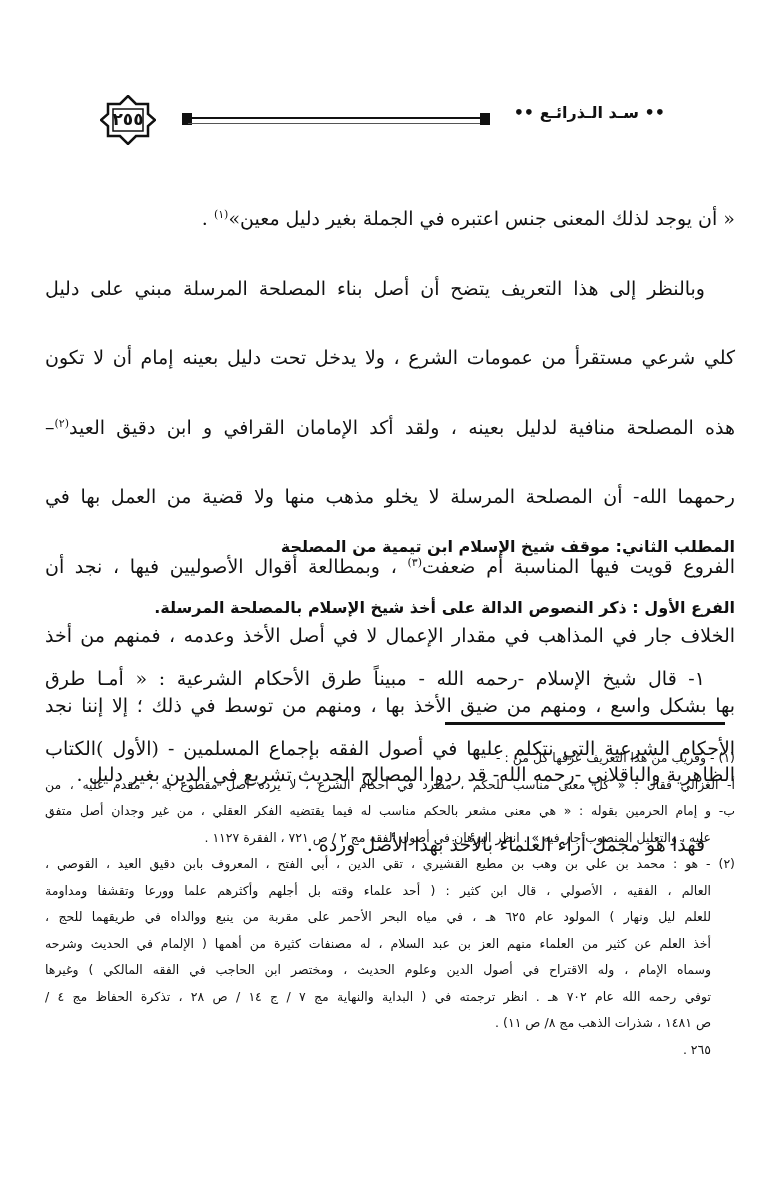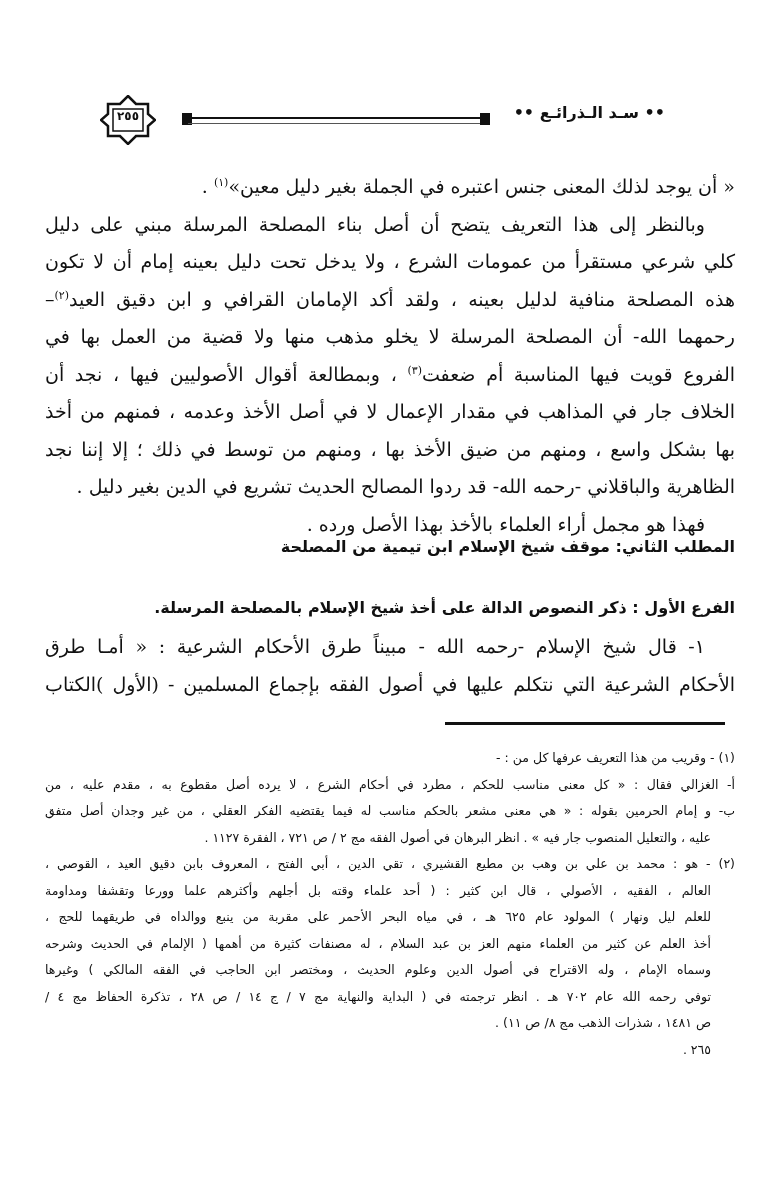--- a/index.html
+++ b/index.html
@@ -5,33 +5,33 @@
   html, body { margin: 0; padding: 0; background: #ffffff; }
   body { width: 770px; height: 1195px; position: relative; overflow: hidden;
          font-family: "DejaVu Sans", sans-serif; color: #111; }
   .page { position: absolute; left: 0; top: 0; width: 770px; height: 1195px; }
 
   
   .header { position: absolute; top: 95px; left: 100px; width: 565px; height: 50px; }
   .ornament { position: absolute; left: 0; top: 0; width: 56px; height: 50px; }
   .ornament svg { position: absolute; left: 0; top: 0; }
   .page-num { position: absolute; left: 0; top: 14px; width: 56px; text-align: center;
-              font-size: 12px; font-weight: bold; letter-spacing: 1px; direction: rtl; }
+              font-size: 17px; font-weight: bold; letter-spacing: 1px; direction: rtl; }
   .rule { position: absolute; left: 88px; top: 22px; width: 300px; height: 4px;
           border-top: 2px solid #111; border-bottom: 1px solid #555; }
   .rule-cap { position: absolute; top: 18px; width: 10px; height: 12px; background: #111; }
   .rule-cap.left { left: 82px; }
   .rule-cap.right { left: 380px; }
   .running-title { position: absolute; right: 0; top: 8px; direction: rtl;
                    font-size: 16px; font-weight: bold; white-space: nowrap; }
 
   
   .body-text { position: absolute; right: 35px; width: 690px; direction: rtl; text-align: justify;
                font-family: "DejaVu Serif", serif; font-size: 19px; line-height: 37.5px; }
-  .line { white-space: nowrap; text-align: justify; text-align-last: justify; }
+  .line { white-space: nowrap; text-align: justify; text-align-last: justify; margin-top: 32px; }
   .line.last { text-align-last: right; }
   .indent { padding-right: 30px; }
   sup { font-size: 11px; line-height: 0; }
   .heading { font-family: "DejaVu Sans", sans-serif; font-weight: bold; font-size: 16px;
              direction: rtl; position: absolute; right: 35px; white-space: nowrap; }
 
   .fn-sep { position: absolute; left: 445px; top: 722px; width: 280px; height: 3px; background: #111; }
   .footnotes { position: absolute; right: 35px; top: 745px; width: 690px; direction: rtl;
                font-family: "DejaVu Sans", sans-serif; font-size: 12.5px; line-height: 26.5px; }
   .fn-line { white-space: nowrap; text-align: justify; text-align-last: justify; }

